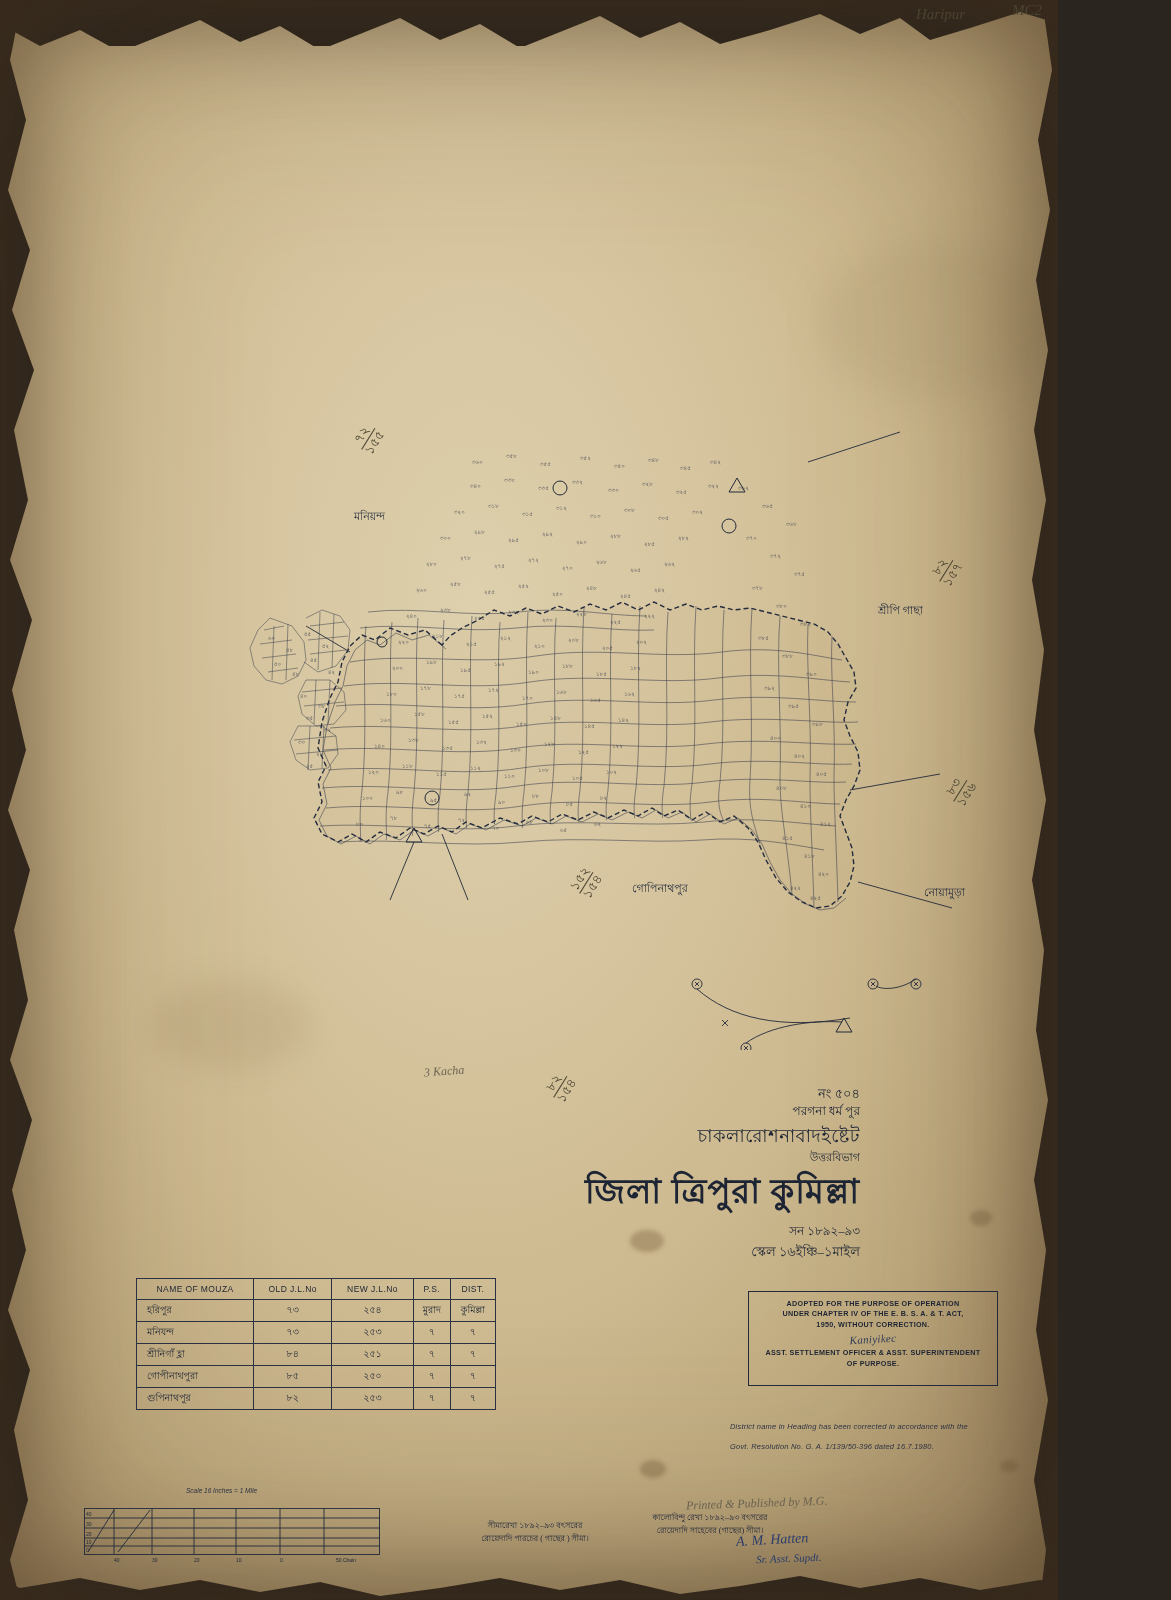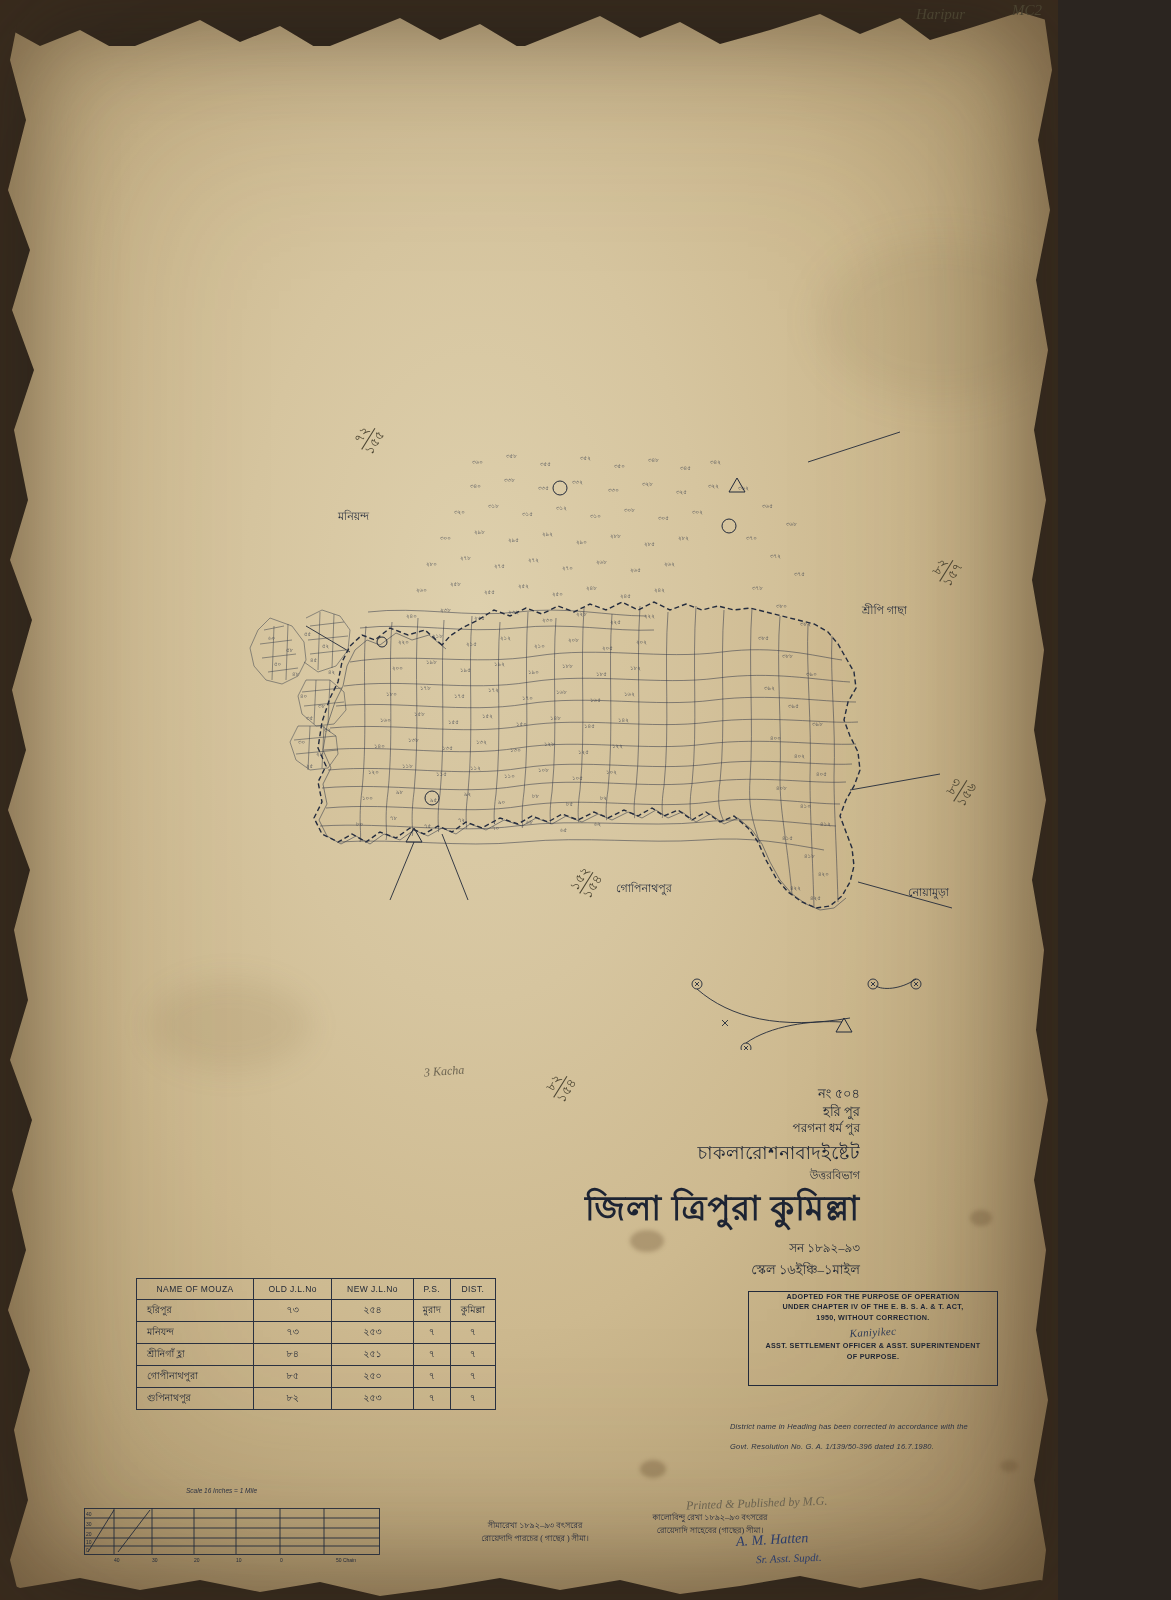--- a/index.html
+++ b/index.html
@@ -115,20 +115,21 @@
   
   #adopted-box {
     position: absolute;
     left: 748px;
     top: 1291px;
     width: 250px;
     height: 95px;
     border: 1.6px solid #232a3a;
     color: #1d2433;
     text-align: center;
+    padding-top: 7px;
     box-sizing: border-box;
     font-size: 7.2px;
     line-height: 1.45;
     letter-spacing: 0.3px;
     font-weight: bold;
   }
   #adopted-box .sigline {
     font-family: "Liberation Serif", serif;
     font-style: italic;
     font-size: 11px;
@@ -186,20 +187,21 @@
     line-height: 1.1;
     text-align: center;
   }
   .frac .bar { border-top: 1px solid #4a4330; display:block; }
   .place-label {
     position: absolute;
     font-family: "Liberation Serif", serif;
     font-size: 11px;
     color: #262d3c;
     white-space: nowrap;
+    margin-left: 16px;
   }
   .sig-blue {
     position: absolute;
     font-family: "Liberation Serif", serif;
     font-style: italic;
     color: #2b3c6b;
     font-size: 14px;
   }
   .sig-pencil {
     position: absolute;
@@ -533,21 +535,20 @@
   </div>
   <div class="frac" style="left:548px;top:1072px;">
     <span>৮২</span>
     <span class="bar">১৫৪</span>
   </div>
 
   <div class="sig-pencil" style="left:424px;top:1064px;transform:rotate(-4deg);">3 Kacha</div>
 
   <div class="title-block">
     <div class="tb-l1">নং ৫০৪</div>
-    <div class="tb-l2">হরি পুর</div>
     <div class="tb-l3">পরগনা ধর্ম পুর</div>
     <div class="tb-main">চাকলারোশনাবাদইষ্টেট</div>
     <div class="tb-sub">উত্তরবিভাগ</div>
     <div class="tb-big">জিলা ত্রিপুরা কুমিল্লা</div>
     <div class="tb-year">সন ১৮৯২–৯৩</div>
     <div class="tb-scale">স্কেল ১৬ইঞ্চি–১মাইল</div>
   </div>
 
   <table id="mouza-table">
     <thead>

